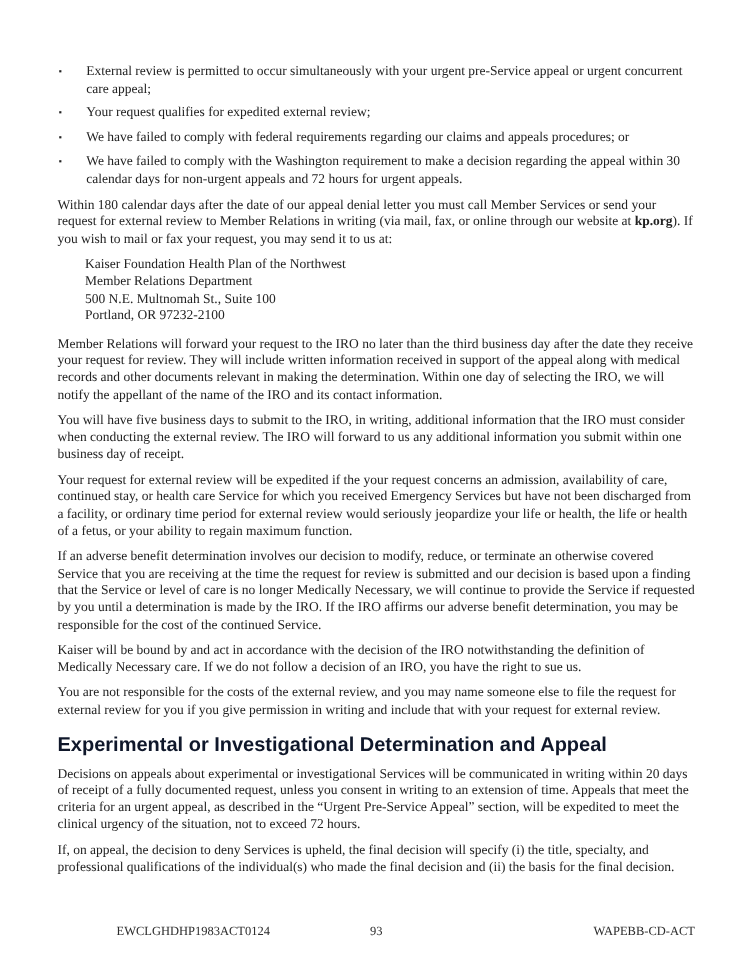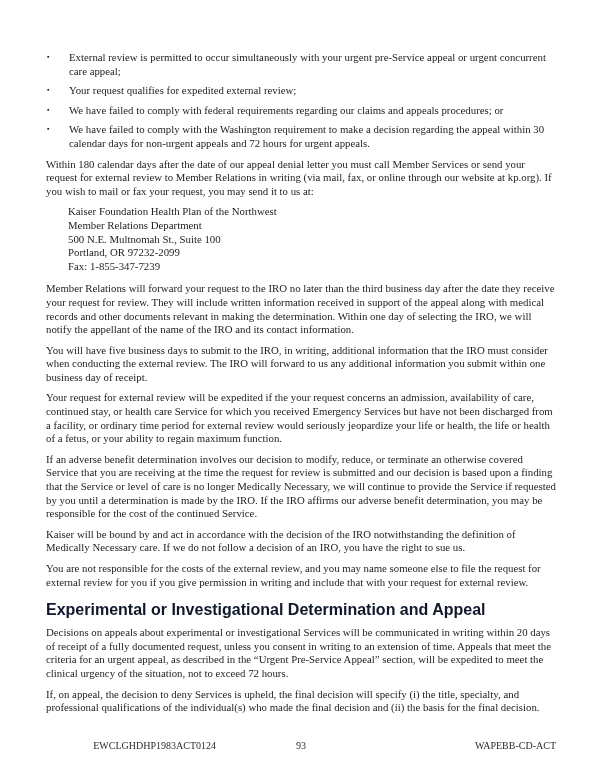--- a/index.html
+++ b/index.html
@@ -62,21 +62,21 @@
     top: 740px;
     display: flex;
     font-size: 10px;
     color: #2b2b2b;
     line-height: 12px;
   }
   .footer span { flex: 1; }
   .footer .f-left   { text-align: right; }
   .footer .f-center { text-align: center; }
   .footer .f-right  { text-align: right; }
-  b { font-weight: normal; }
+  b { font-weight: bold; }
 </style>
 </head>
 <body>
 
 <div class="page">
 
   <ul class="bullets">
     <li>
       <span class="bullet-marker">▪</span>
       <span class="bullet-text">External review is permitted to occur simultaneously with your urgent pre-Service appeal or urgent concurrent care appeal;</span>
@@ -94,22 +94,21 @@
       <span class="bullet-text">We have failed to comply with the Washington requirement to make a decision regarding the appeal within 30 calendar days for non-urgent appeals and 72 hours for urgent appeals.</span>
     </li>
   </ul>
 
   <p class="para"><span>Within 180 calendar days after the date of our appeal denial letter you must call Member Services or send your request for external review to Member Relations in writing (via mail, fax, or online through our website at </span><b>kp.org</b><span>). If you wish to mail or fax your request, you may send it to us at:</span></p>
 
   <div class="address">
     <div>Kaiser Foundation Health Plan of the Northwest</div>
     <div>Member Relations Department</div>
     <div>500 N.E. Multnomah St., Suite 100</div>
-    <div>Portland, OR 97232-2099</div>
-    <div>Fax: 1-855-347-7239</div>
+    <div>Portland, OR 97232-2100</div>
   </div>
 
   <p class="para">Member Relations will forward your request to the IRO no later than the third business day after the date they receive your request for review. They will include written information received in support of the appeal along with medical records and other documents relevant in making the determination. Within one day of selecting the IRO, we will notify the appellant of the name of the IRO and its contact information.</p>
   <p class="para">You will have five business days to submit to the IRO, in writing, additional information that the IRO must consider when conducting the external review. The IRO will forward to us any additional information you submit within one business day of receipt.</p>
   <p class="para">Your request for external review will be expedited if the your request concerns an admission, availability of care, continued stay, or health care Service for which you received Emergency Services but have not been discharged from a facility, or ordinary time period for external review would seriously jeopardize your life or health, the life or health of a fetus, or your ability to regain maximum function.</p>
   <p class="para">If an adverse benefit determination involves our decision to modify, reduce, or terminate an otherwise covered Service that you are receiving at the time the request for review is submitted and our decision is based upon a finding that the Service or level of care is no longer Medically Necessary, we will continue to provide the Service if requested by you until a determination is made by the IRO. If the IRO affirms our adverse benefit determination, you may be responsible for the cost of the continued Service.</p>
   <p class="para">Kaiser will be bound by and act in accordance with the decision of the IRO notwithstanding the definition of Medically Necessary care. If we do not follow a decision of an IRO, you have the right to sue us.</p>
   <p class="para">You are not responsible for the costs of the external review, and you may name someone else to file the request for external review for you if you give permission in writing and include that with your request for external review.</p>
 
   <h1 class="section-heading">Experimental or Investigational Determination and Appeal</h1>

